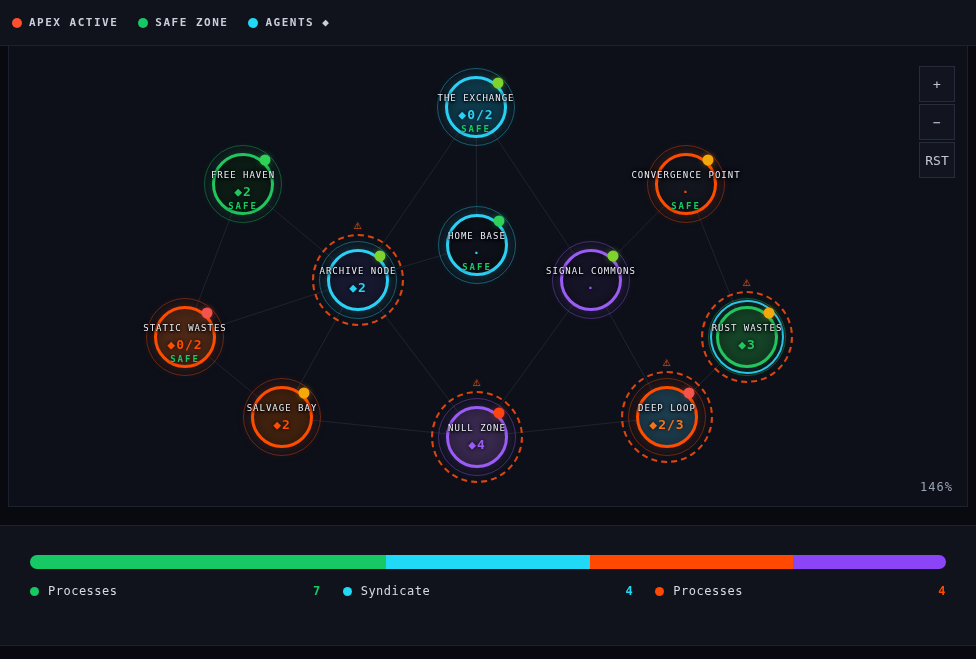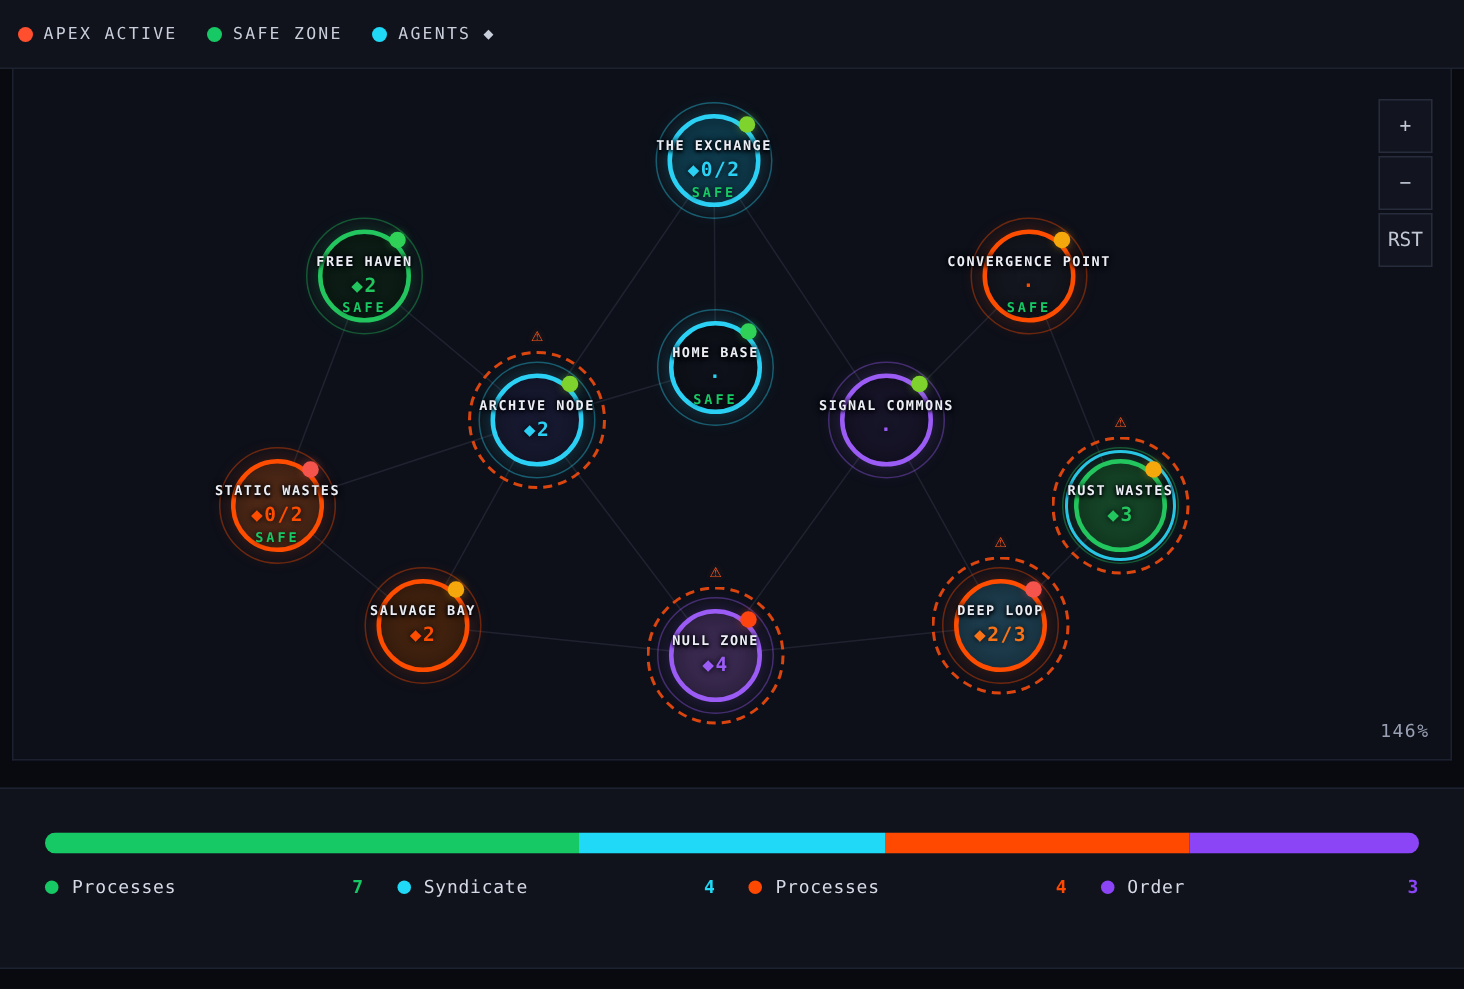--- a/index.html
+++ b/index.html
@@ -12,40 +12,40 @@
   }
   
   .header {
     height:46px; background:#10131b; border-bottom:1px solid #1d2230;
     display:flex; align-items:center; justify-content:space-between;
     padding:0 22px 0 12px;
   }
   .title { font-size:13px; font-weight:bold; letter-spacing:4px; color:#dde1ec; }
   .title .shard { color:#2fb5d8; letter-spacing:2px; margin-left:6px; }
   .hlegend { display:flex; align-items:center; gap:20px; }
-  .hl-item { display:flex; align-items:center; gap:7px; font-size:11px; letter-spacing:1.5px; color:#c9cedb; font-weight:normal; }
+  .hl-item { display:flex; align-items:center; gap:7px; font-size:11px; letter-spacing:1.5px; color:#c9cedb; font-weight:bold; }
   .hl-dot { width:10px; height:10px; border-radius:50%; display:inline-block; }
   
   .map-panel {
     position:relative; margin:0 8px; height:461px;
     background:#0d1019; border:1px solid #1c2130; border-top:none;
   }
   #connections { position:absolute; left:0; top:0; }
   #connections line { stroke:#8a93b0; stroke-opacity:0.15; stroke-width:1; }
   .node { position:absolute; width:0; height:0; cursor:pointer; }
   .node > span { position:absolute; transform:translate(-50%,-50%); }
   .circle { left:0; top:0; width:62px; height:62px; border-radius:50%; border:3px solid; }
   .ring { border-radius:50%; left:0; top:0; }
   .ring.outer { width:78px; height:78px; border:1px solid; opacity:.38; }
   .ring.extra { width:74px; height:74px; border:2px solid; opacity:.95; }
   .ring.dashed { width:92px; height:92px; border:2px dashed #e8490f; opacity:.95; }
   .status-dot { width:11px; height:11px; border-radius:50%; left:22px; top:-24px; }
   .warn { left:0; top:-56px; color:#ff5a1e; font-size:13px; text-shadow:0 0 4px rgba(255,90,30,.4); }
   .nname {
-    left:0; top:-9px; white-space:nowrap; font-size:9px; font-weight:bold;
+    left:0; top:-9px; white-space:nowrap; font-size:9px; font-weight:normal;
     letter-spacing:1px; color:#eceef5;
     text-shadow:0 0 3px #05060a,0 0 5px #05060a,0 1px 2px #05060a;
   }
   .nval { left:0; top:7px; white-space:nowrap; font-size:13px; font-weight:bold; letter-spacing:1px;
           text-shadow:0 0 4px #05060a; }
   .nsafe { left:0; top:22px; font-size:9px; font-weight:bold; letter-spacing:2px; color:#17c964;
            text-shadow:0 0 4px #05060a; }
   .zoom-controls { position:absolute; top:20px; right:12px; display:flex; flex-direction:column; gap:2px; }
   .zoom-controls button {
     width:36px; height:36px; background:#12151f; border:1px solid #272c3d;
@@ -53,21 +53,21 @@
   }
   .zoom-level { position:absolute; right:14px; bottom:12px; font-size:12px; letter-spacing:1px; color:#9aa0b4; }
   
   .faction-panel {
     margin-top:18px; background:#10131b; border-top:1px solid #1d2230; border-bottom:1px solid #1d2230;
     padding:16px 30px 14px; height:121px;
   }
   .f-title { font-size:12px; font-weight:bold; letter-spacing:3px; color:#cdd2e0; }
   .f-bar { display:flex; height:14px; border-radius:7px; overflow:hidden; margin-top:13px; background:#1a1e2b; }
   .f-seg { height:100%; }
-  .f-legend { display:grid; grid-template-columns:1fr 1fr 1fr 1fr; column-gap:22px; row-gap:10px; margin-top:15px; }
+  .f-legend { display:grid; grid-template-columns:1fr 1fr 1fr; column-gap:22px; row-gap:10px; margin-top:15px; }
   .f-item { display:flex; align-items:center; font-size:12px; letter-spacing:.5px; }
   .f-dot { width:9px; height:9px; border-radius:50%; margin-right:9px; flex:none; }
   .f-name { color:#d6dae6; }
   .f-val { margin-left:auto; font-weight:bold; }
 </style>
 </head>
 <body>
 
 <div class="header">
   <div class="hlegend" id="header-legend">
@@ -223,19 +223,14 @@
       <div class="f-item">
         <span class="f-dot" style="background:#1fd9f6"></span>
         <span class="f-name">Syndicate</span>
         <span class="f-val" style="color:#1fd9f6">4</span>
       </div>
       <div class="f-item">
         <span class="f-dot" style="background:#ff4800"></span>
         <span class="f-name">Processes</span>
         <span class="f-val" style="color:#ff4800">4</span>
       </div>
-      <div class="f-item">
-        <span class="f-dot" style="background:#8b45f7"></span>
-        <span class="f-name">Order</span>
-        <span class="f-val" style="color:#8b45f7">3</span>
-      </div>
     </div>
 </section>
 
 </body></html>

